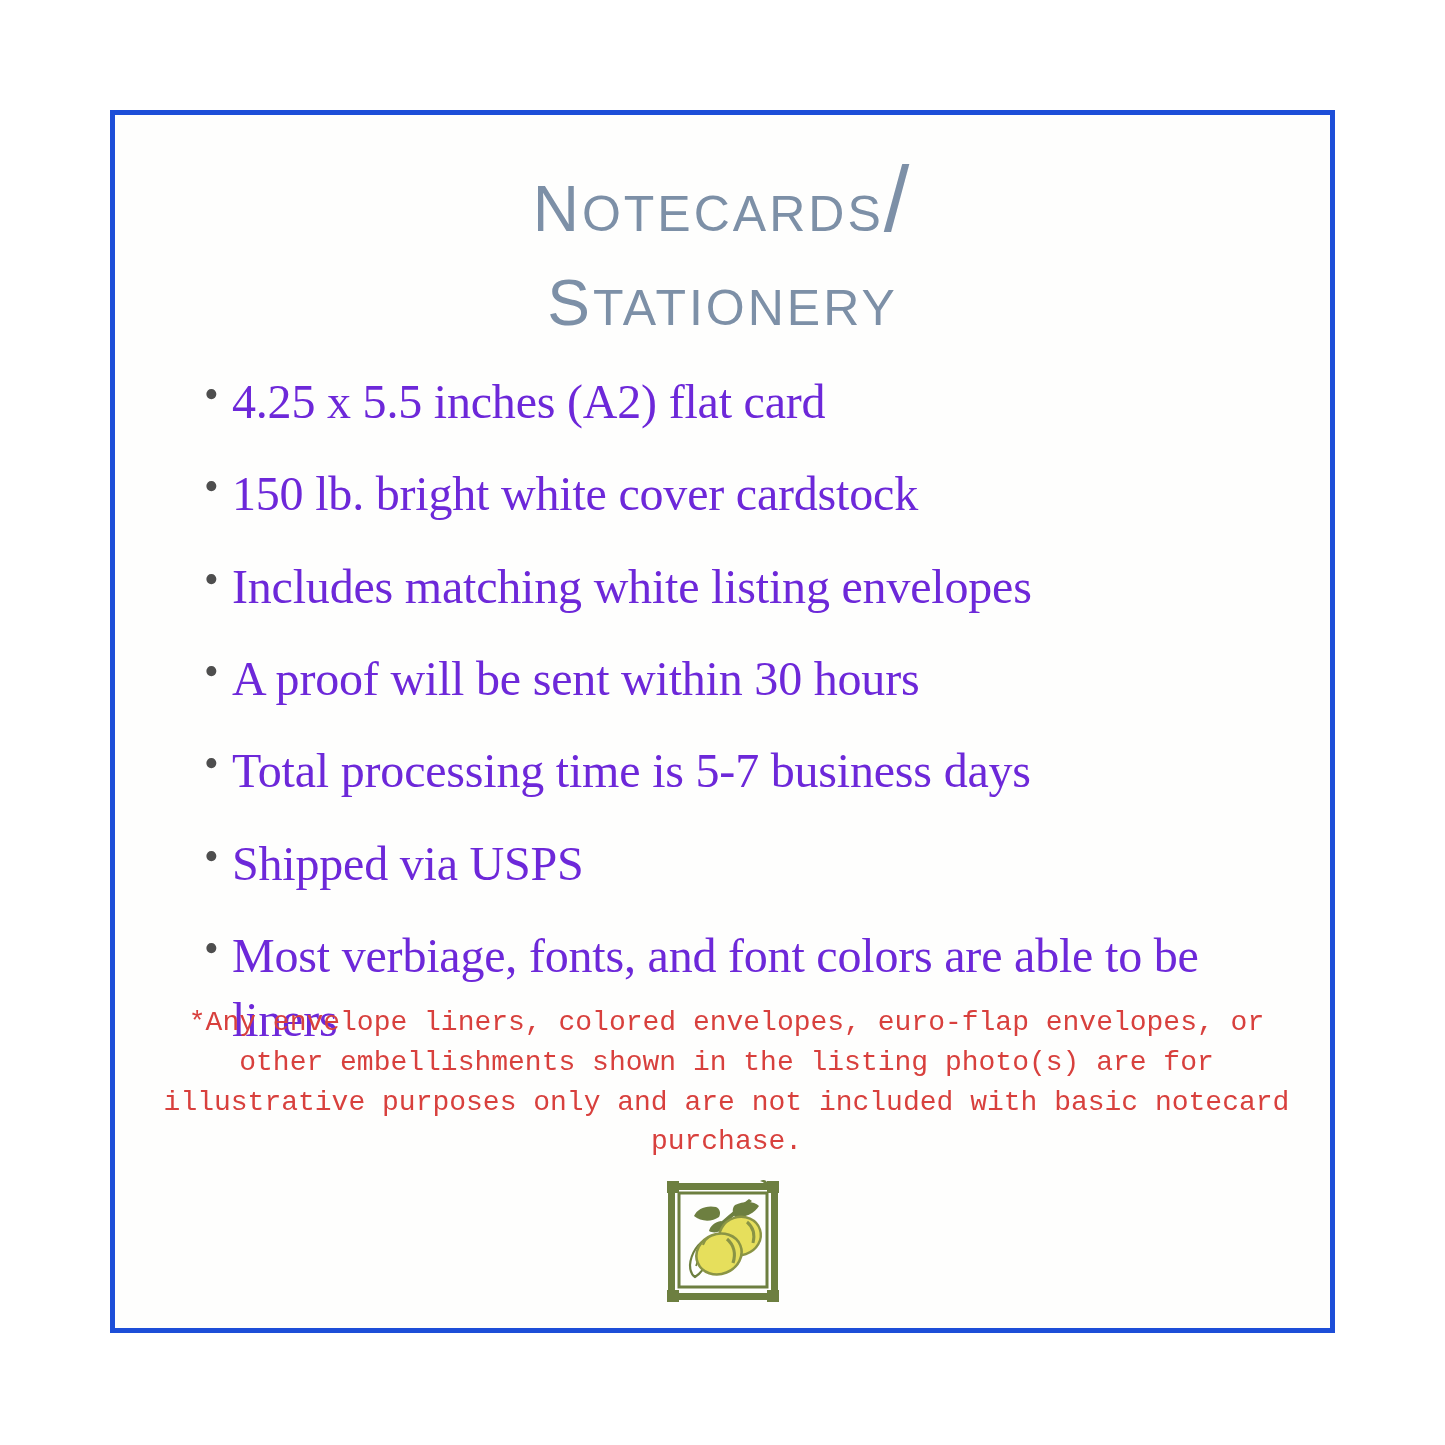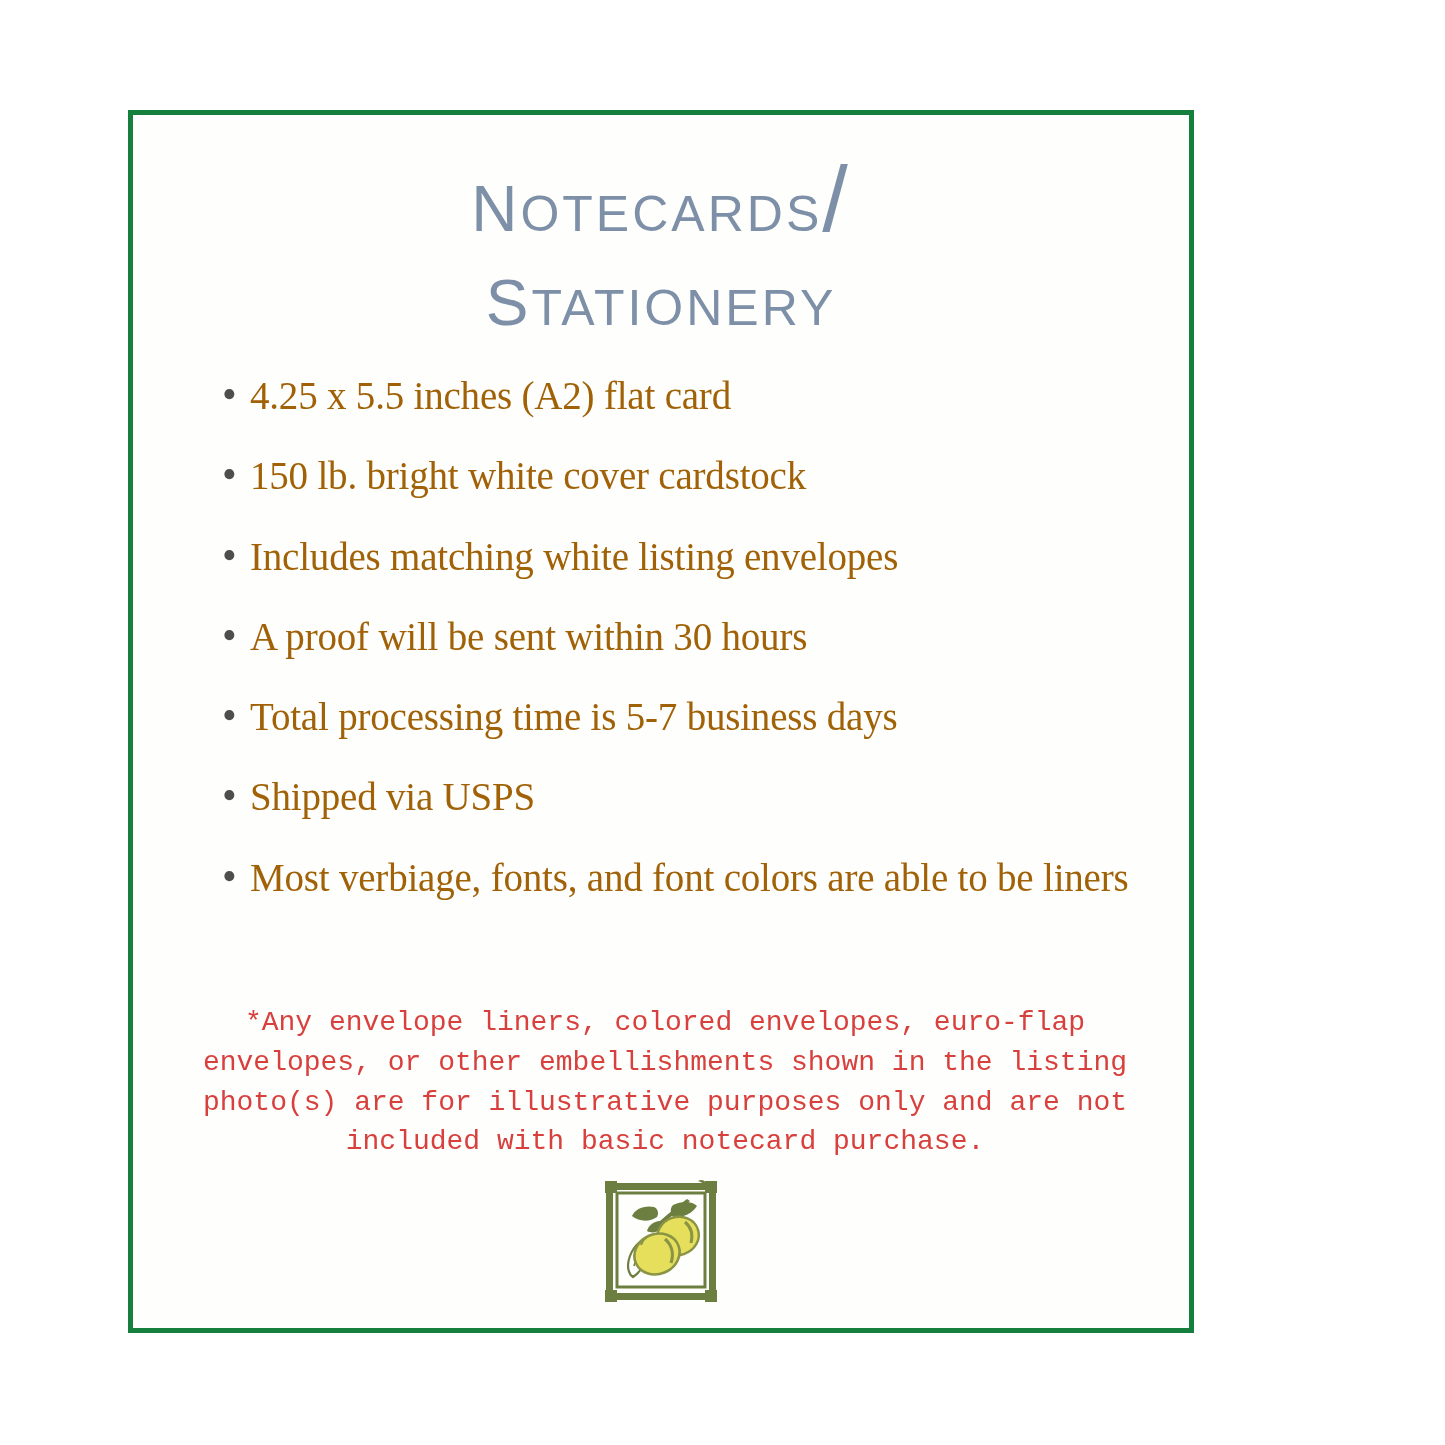--- a/index.html
+++ b/index.html
@@ -18,25 +18,25 @@
     position: relative;
     width: 1445px;
     height: 1445px;
     background: #ffffff;
     box-sizing: border-box;
   }
 
   
   .frame {
     position: absolute;
-    left: 128px;
+    left: 110px;
     top: 110px;
-    width: 1066px;
+    width: 1225px;
     height: 1223px;
-    border: 5px solid #15803d;
+    border: 5px solid #1d4ed8;
     background: #fefefd;
     box-sizing: border-box;
   }
 
   .inner {
     position: absolute;
     left: 0;
     top: 0;
     right: 0;
     bottom: 0;
@@ -88,22 +88,22 @@
     width: 32px;
     color: #4e4e4e;
     font-size: 42px;
     line-height: 1.18;
     text-align: left;
     padding-left: 4px;
     box-sizing: border-box;
   }
   .bullet-text {
     flex: 1 1 auto;
-    color: #a16207;
-    font-size: 39px;
+    color: #6d28d9;
+    font-size: 48px;
     line-height: 1.34;
     letter-spacing: -0.2px;
     font-family: "Liberation Serif", "DejaVu Serif", serif;
   }
 
   
   .disclaimer {
     position: absolute;
     left: 48px;
     right: 40px;

